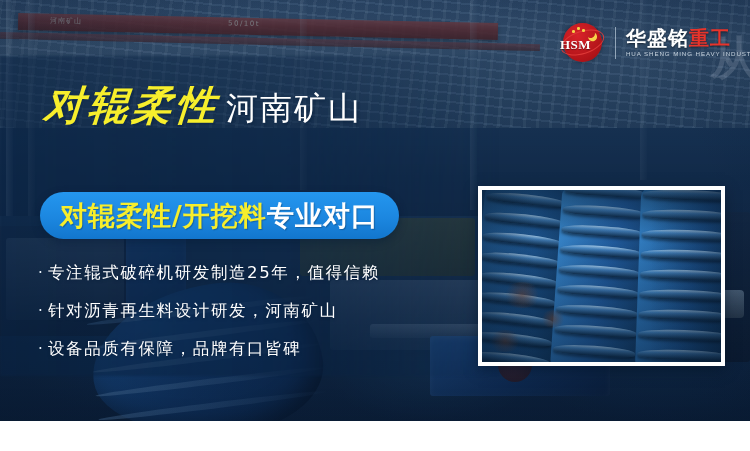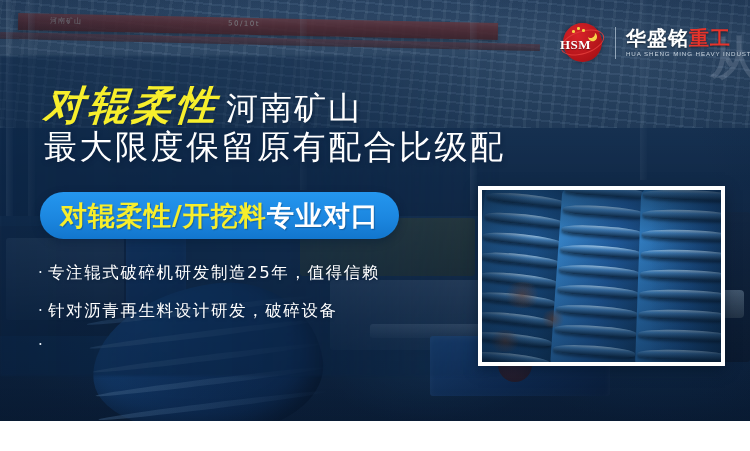--- a/index.html
+++ b/index.html
@@ -371,38 +371,38 @@
       </div>
       <div class="logo-en">HUA SHENG MING HEAVY INDUSTRY</div>
     </div>
   </div>
 
   <div class="head1">
     <span class="brush">对辊柔性</span>
     <span class="plain">河南矿山</span>
   </div>
 
-  <div class="head2">最大限度保留原有配合比级配</div>
 
   <div class="badge">
     <span class="y">对辊柔性/开挖料</span>
     <span class="w">专业对口</span>
   </div>
 
   <div class="bullets">
     <div class="bullet">
       <span class="dot">·</span>
       <span class="txt">专注辊式破碎机研发制造25年，值得信赖</span>
     </div>
     <div class="bullet">
       <span class="dot">·</span>
-      <span class="txt">针对沥青再生料设计研发，破碎设备</span>
+      <span class="txt">针对沥青再生料设计研发，河南矿山</span>
     </div>
     <div class="bullet">
       <span class="dot">·</span>
+      <span class="txt">设备品质有保障，品牌有口皆碑</span>
     </div>
   </div>
 
   <div class="photo">
     <div class="photo-inner">
       <div class="roll r1">
         <div class="tooth" style="top:12px;"></div>
           <div class="tooth" style="top:32px;"></div>
         <div class="tooth" style="top:52px;"></div>
           <div class="tooth" style="top:72px;"></div>

